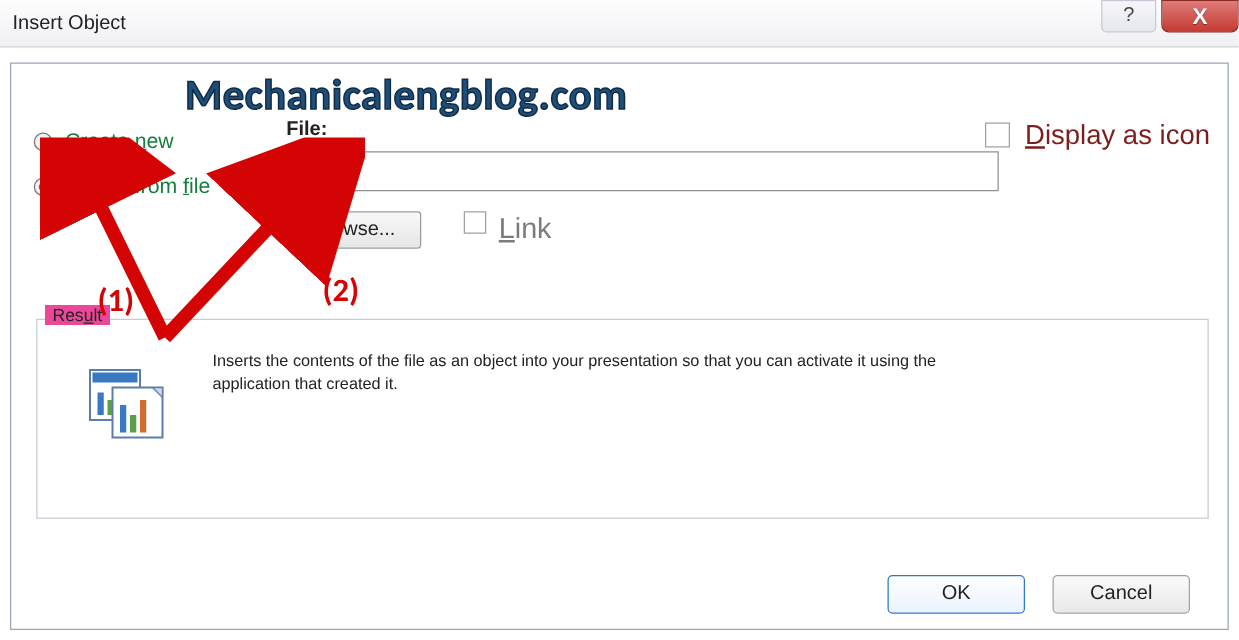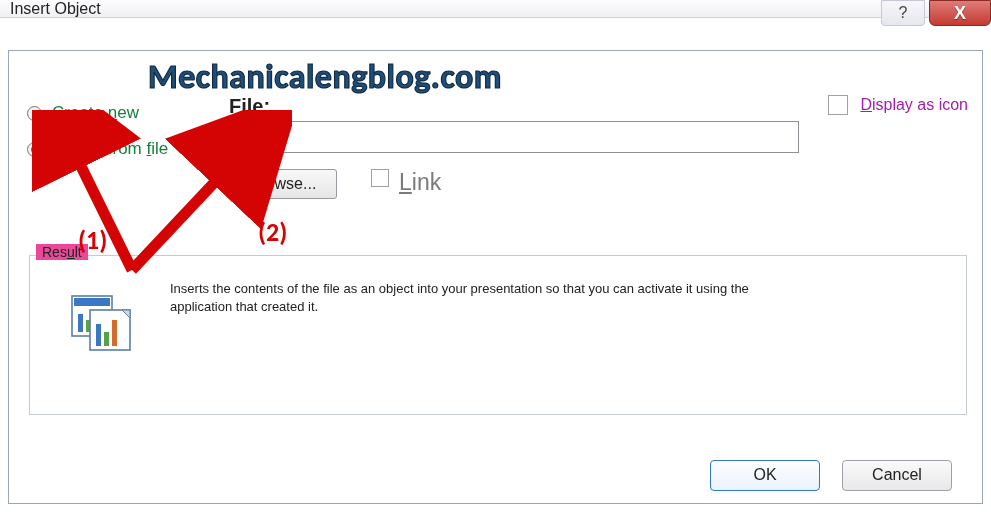--- a/index.html
+++ b/index.html
@@ -7,21 +7,21 @@
     margin: 0;
     font-family: "Segoe UI", Tahoma, sans-serif;
     font-size: 14px;
     background: #fff;
     width: 991px;
     height: 512px;
     position: relative;
     overflow: hidden;
   }
   .titlebar {
-    height: 18px;
+    height: 38px;
     background: linear-gradient(#fdfdfe, #f0f0f4);
     border-bottom: 1px solid #d0d0d8;
     display: flex;
     align-items: center;
     padding-left: 10px;
     font-size: 16px;
     color: #222;
     position: relative;
   }
   .titlebar-buttons {
@@ -114,21 +114,21 @@
     width: 7px; height: 7px;
     border-radius: 50%;
     background: #2b6fb6;
   }
   .ul { text-decoration: underline; }
 
   .file-label {
     position: absolute;
     left: 220px;
     top: 44px;
-    font-size: 20px;
+    font-size: 16px;
     font-weight: 600;
     color: #222;
   }
   .file-input {
     position: absolute;
     left: 220px;
     top: 70px;
     width: 570px;
     height: 32px;
     border: 1.5px solid #8e9098;
@@ -162,22 +162,22 @@
     border: 1.5px solid #a0a0a6;
     background: #fff;
     margin-right: 10px;
   }
   .display-icon {
     position: absolute;
     right: 14px;
     top: 44px;
     display: flex;
     align-items: center;
-    color: #a21caf;
-    font-size: 16px;
+    color: #7f1d1d;
+    font-size: 22px;
   }
   .display-icon .checkbox { width: 20px; height: 20px; margin-right: 12px; }
 
   .result-fieldset {
     position: absolute;
     left: 20px;
     top: 204px;
     width: 938px;
     height: 160px;
     border: 1.5px solid #c4cbd6;

